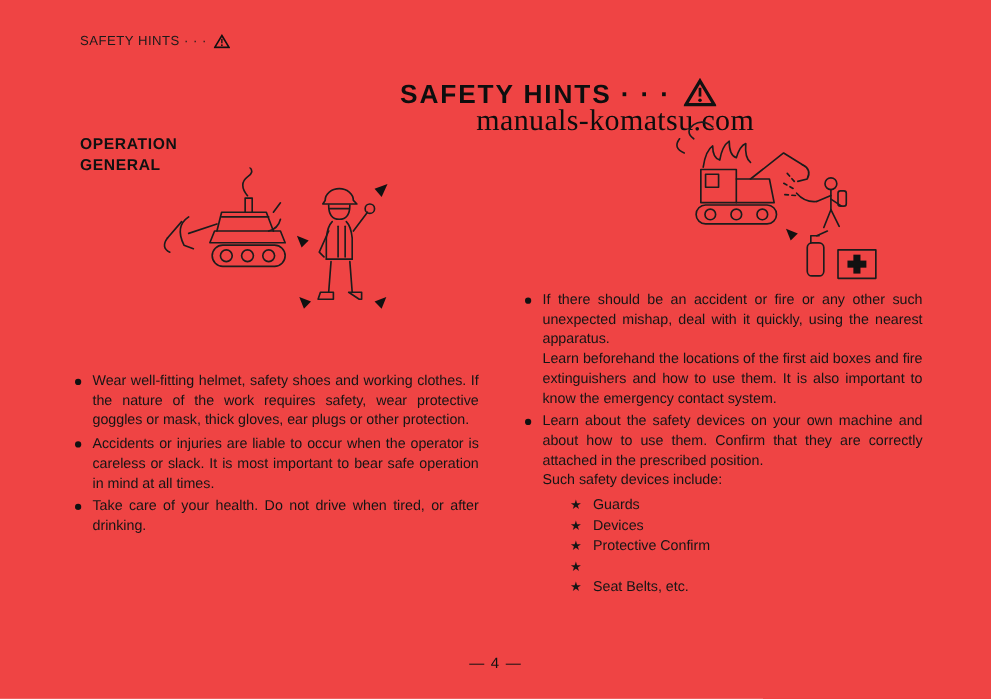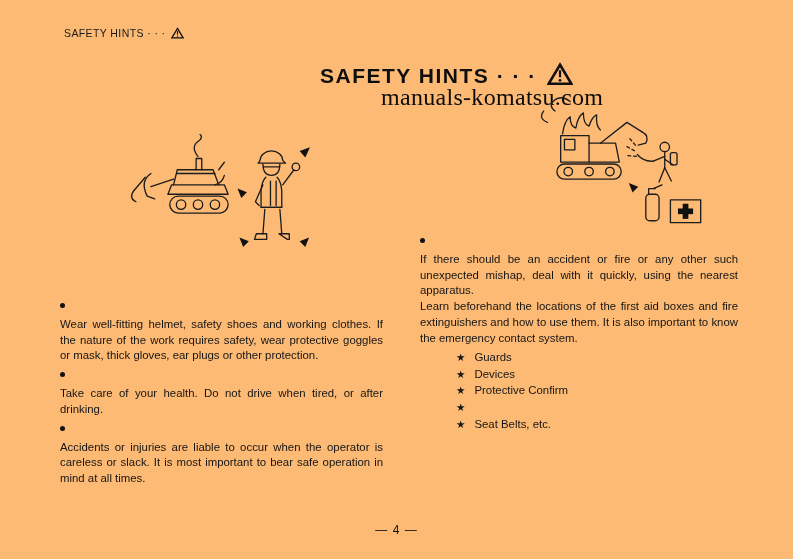--- a/index.html
+++ b/index.html
@@ -4,21 +4,21 @@
 <style>
   html, body { margin: 0; padding: 0; }
   body {
     width: 793px; height: 559px;
     background: #eceae5;
     font-family: "Liberation Sans", "DejaVu Sans", sans-serif;
     color: #161616;
     position: relative;
     overflow: hidden;
   }
-  .page { position: absolute; inset: 0; background: #fdba74; }
+  .page { position: absolute; inset: 0; background: #ef4444; }
 
   
   .running-header {
     position: absolute; left: 64px; top: 27px;
     display: flex; align-items: center; gap: 5px;
     font-size: 10.5px; letter-spacing: 0.4px; color: #1a1a1a;
   }
   .tri-small { width: 13px; height: 12px; }
 
   
@@ -46,21 +46,21 @@
   }
 
   
   .illu-left { position: absolute; left: 116px; top: 134px; }
   .illu-right { position: absolute; left: 505px; top: 94px; }
 
   
   .list { position: absolute; }
   .list-left { left: 60px; top: 298px; width: 323px; }
   .list-right { left: 420px; top: 233px; width: 318px; }
-  .bullet { display: flex; gap: 9px; margin-bottom: 3px; flex-direction: column; }
+  .bullet { display: flex; gap: 9px; margin-bottom: 3px; }
   .dot {
     width: 5px; height: 5px; border-radius: 50%;
     background: #111; margin-top: 5px; flex: none;
   }
   .bullet-text {
     flex: 1; font-size: 11.4px; line-height: 15.7px;
     text-align: justify; white-space: pre-line; color: #151515;
   }
   .stars { padding-left: 36px; margin-top: 1px; }
   .star-row { display: flex; gap: 9px; font-size: 11.4px; line-height: 16.6px; }
@@ -89,20 +89,24 @@
   <div class="title-block">
     <span class="page-title">SAFETY HINTS · · ·</span>
     <svg class="tri-big" viewBox="0 0 24 22">
       <path d="M12 2.5 L22.5 20 H1.5 Z" fill="none" stroke="#111" stroke-width="2.4"></path>
       <rect x="11" y="7.5" width="2" height="6.5" fill="#111"></rect>
       <circle cx="12" cy="16.8" r="1.3" fill="#111"></circle>
     </svg>
   </div>
   <div class="watermark">manuals-komatsu.com</div>
 
+  <div class="headings">
+    <h2>OPERATION</h2>
+    <h2>GENERAL</h2>
+  </div>
 
   <svg class="illu-left" width="228" height="160" viewBox="0 0 240 170">
     <g stroke="#1c1c1c" stroke-width="1.4" fill="none" stroke-linecap="round" stroke-linejoin="round">
       <path d="M86 24 q-8 -10 0 -16 q6 -4 2 -8"></path>
       <path d="M84 38 v-12 h6 v12"></path>
       <path d="M60 54 l4 -16 h38 l6 16"></path>
       <path d="M64 42 h40"></path>
       <path d="M60 48 l-24 8"></path>
       <path d="M36 42 q-12 8 -4 24 l8 3"></path>
       <path d="M30 46 l-12 14"></path>
@@ -178,34 +182,39 @@
     </g>
   </svg>
 
   <div class="list list-left">
     <div class="bullet">
       <span class="dot"></span>
       <div class="bullet-text">Wear well-fitting helmet, safety shoes and working clothes. If the nature of the work requires safety, wear protective goggles or mask, thick gloves, ear plugs or other protection.</div>
     </div>
     <div class="bullet">
       <span class="dot"></span>
+      <div class="bullet-text">Accidents or injuries are liable to occur when the operator is careless or slack. It is most important to bear safe operation in mind at all times.</div>
+    </div>
+    <div class="bullet">
+      <span class="dot"></span>
       <div class="bullet-text">Take care of your health. Do not drive when tired, or after drinking.</div>
-    </div>
-    <div class="bullet">
-      <span class="dot"></span>
-      <div class="bullet-text">Accidents or injuries are liable to occur when the operator is careless or slack. It is most important to bear safe operation in mind at all times.</div>
     </div>
   </div>
 
   <div class="list list-right">
     <div class="bullet">
       <span class="dot"></span>
       <div class="bullet-text">If there should be an accident or fire or any other such unexpected mishap, deal with it quickly, using the nearest apparatus.
 Learn beforehand the locations of the first aid boxes and fire extinguishers and how to use them. It is also important to know the emergency contact system.</div>
     </div>
+    <div class="bullet">
+      <span class="dot"></span>
+      <div class="bullet-text">Learn about the safety devices on your own machine and about how to use them. Confirm that they are correctly attached in the prescribed position.
+Such safety devices include:</div>
+    </div>
     <div class="stars">
       <div class="star-row">
         <span class="star-glyph">★</span>
         <span>Guards</span>
       </div>
       <div class="star-row">
         <span class="star-glyph">★</span>
         <span>Devices</span>
       </div>
       <div class="star-row">

